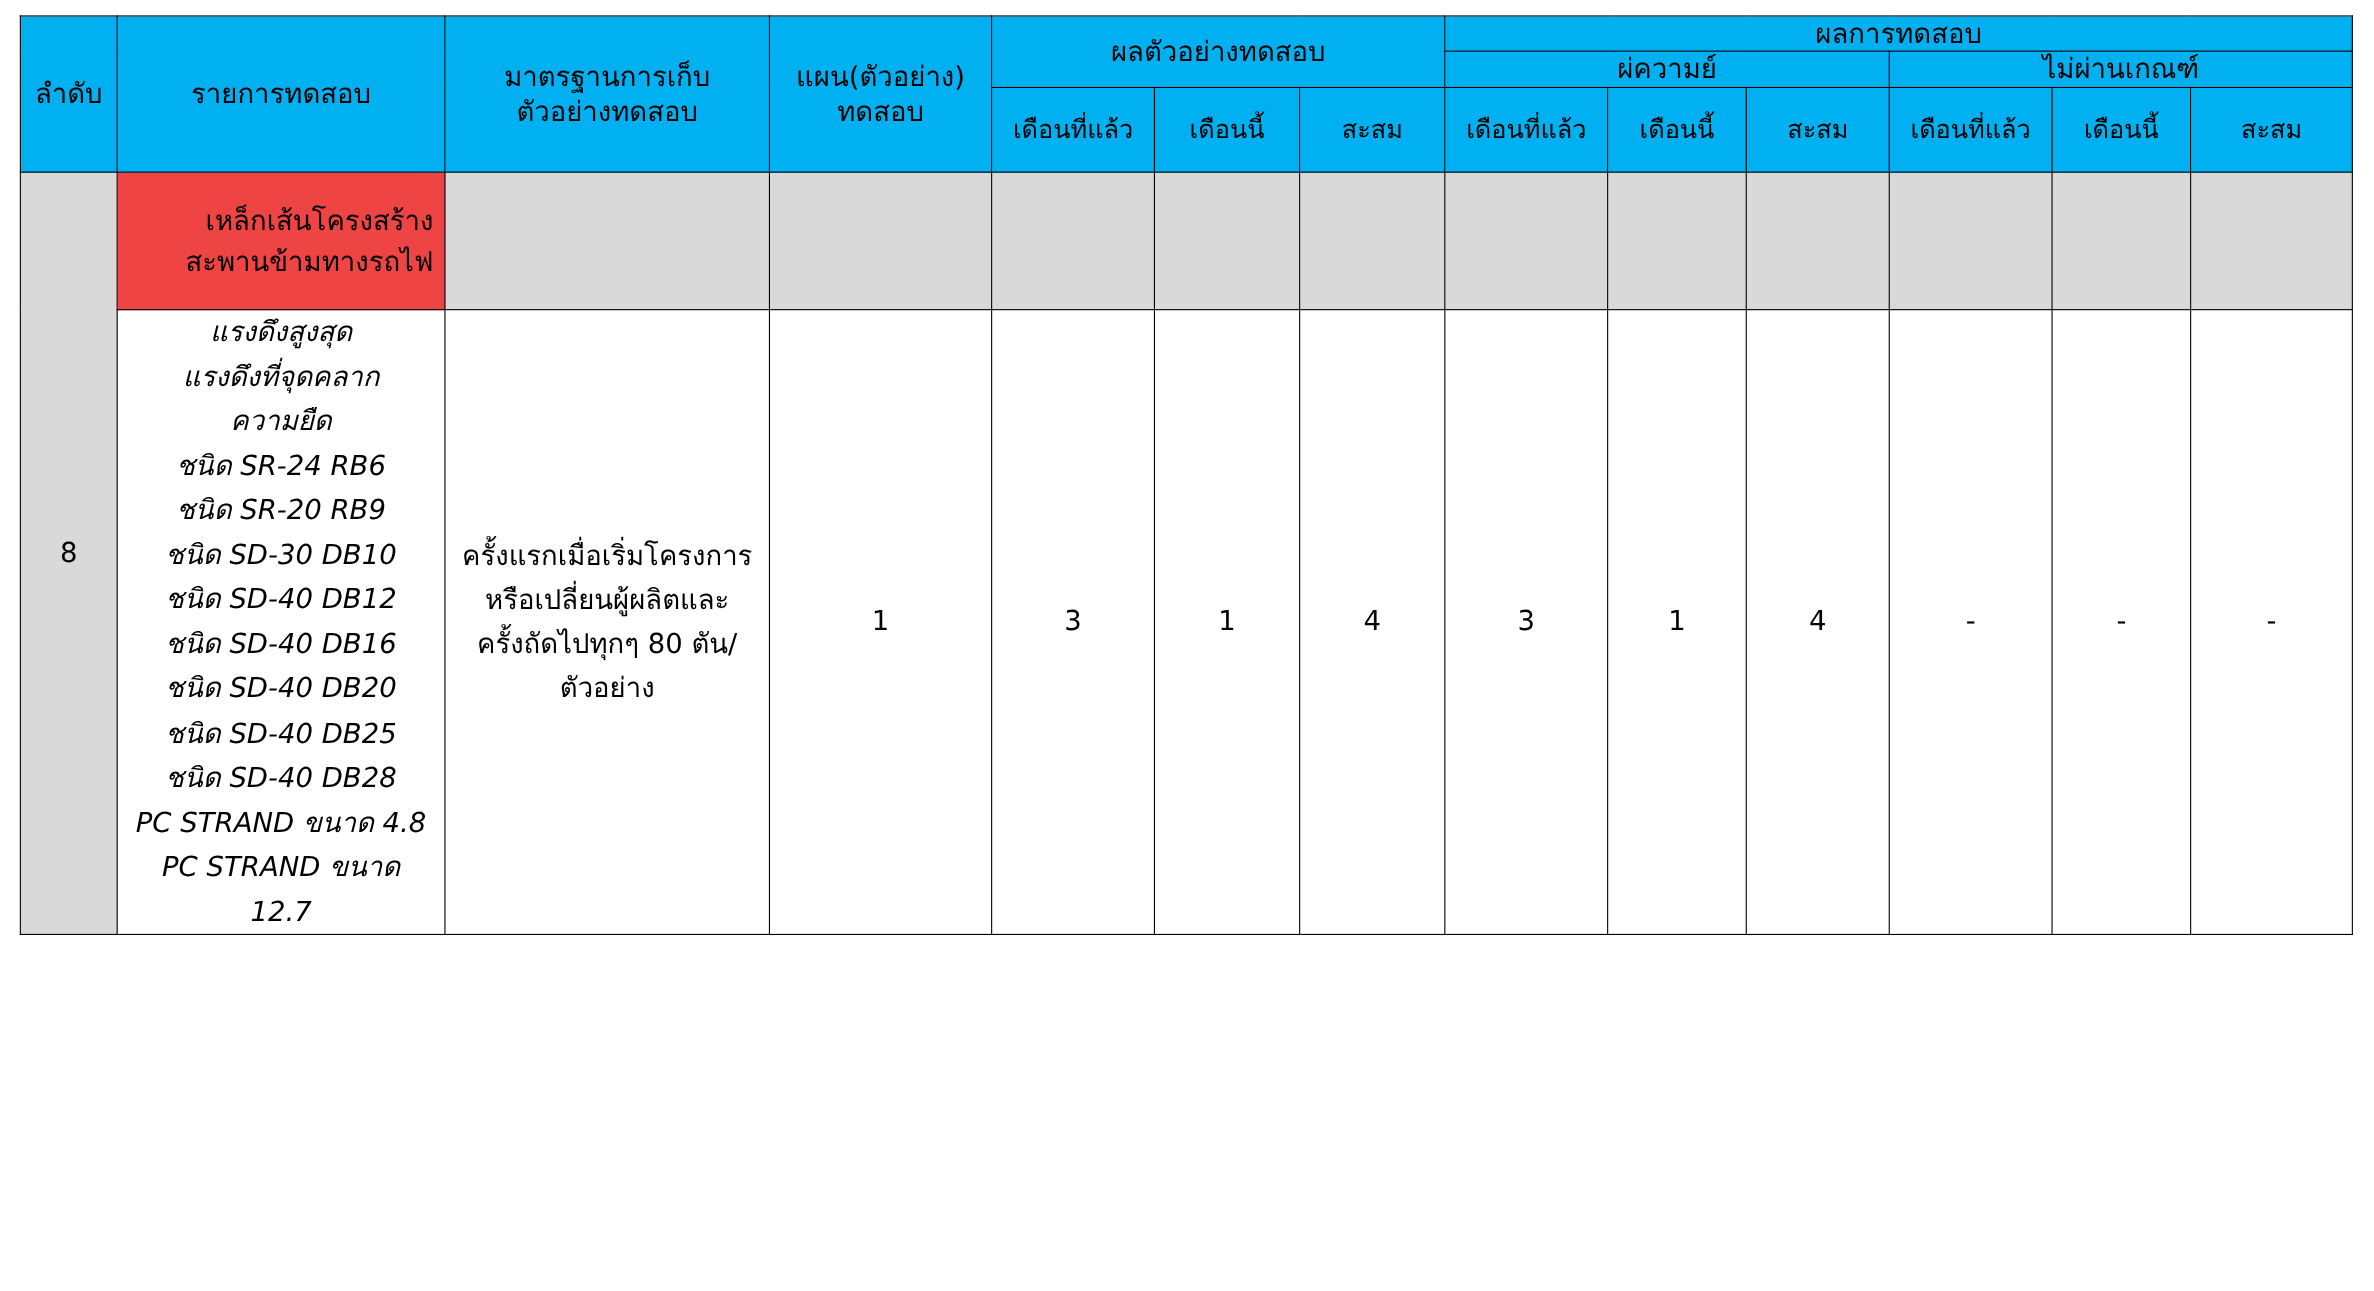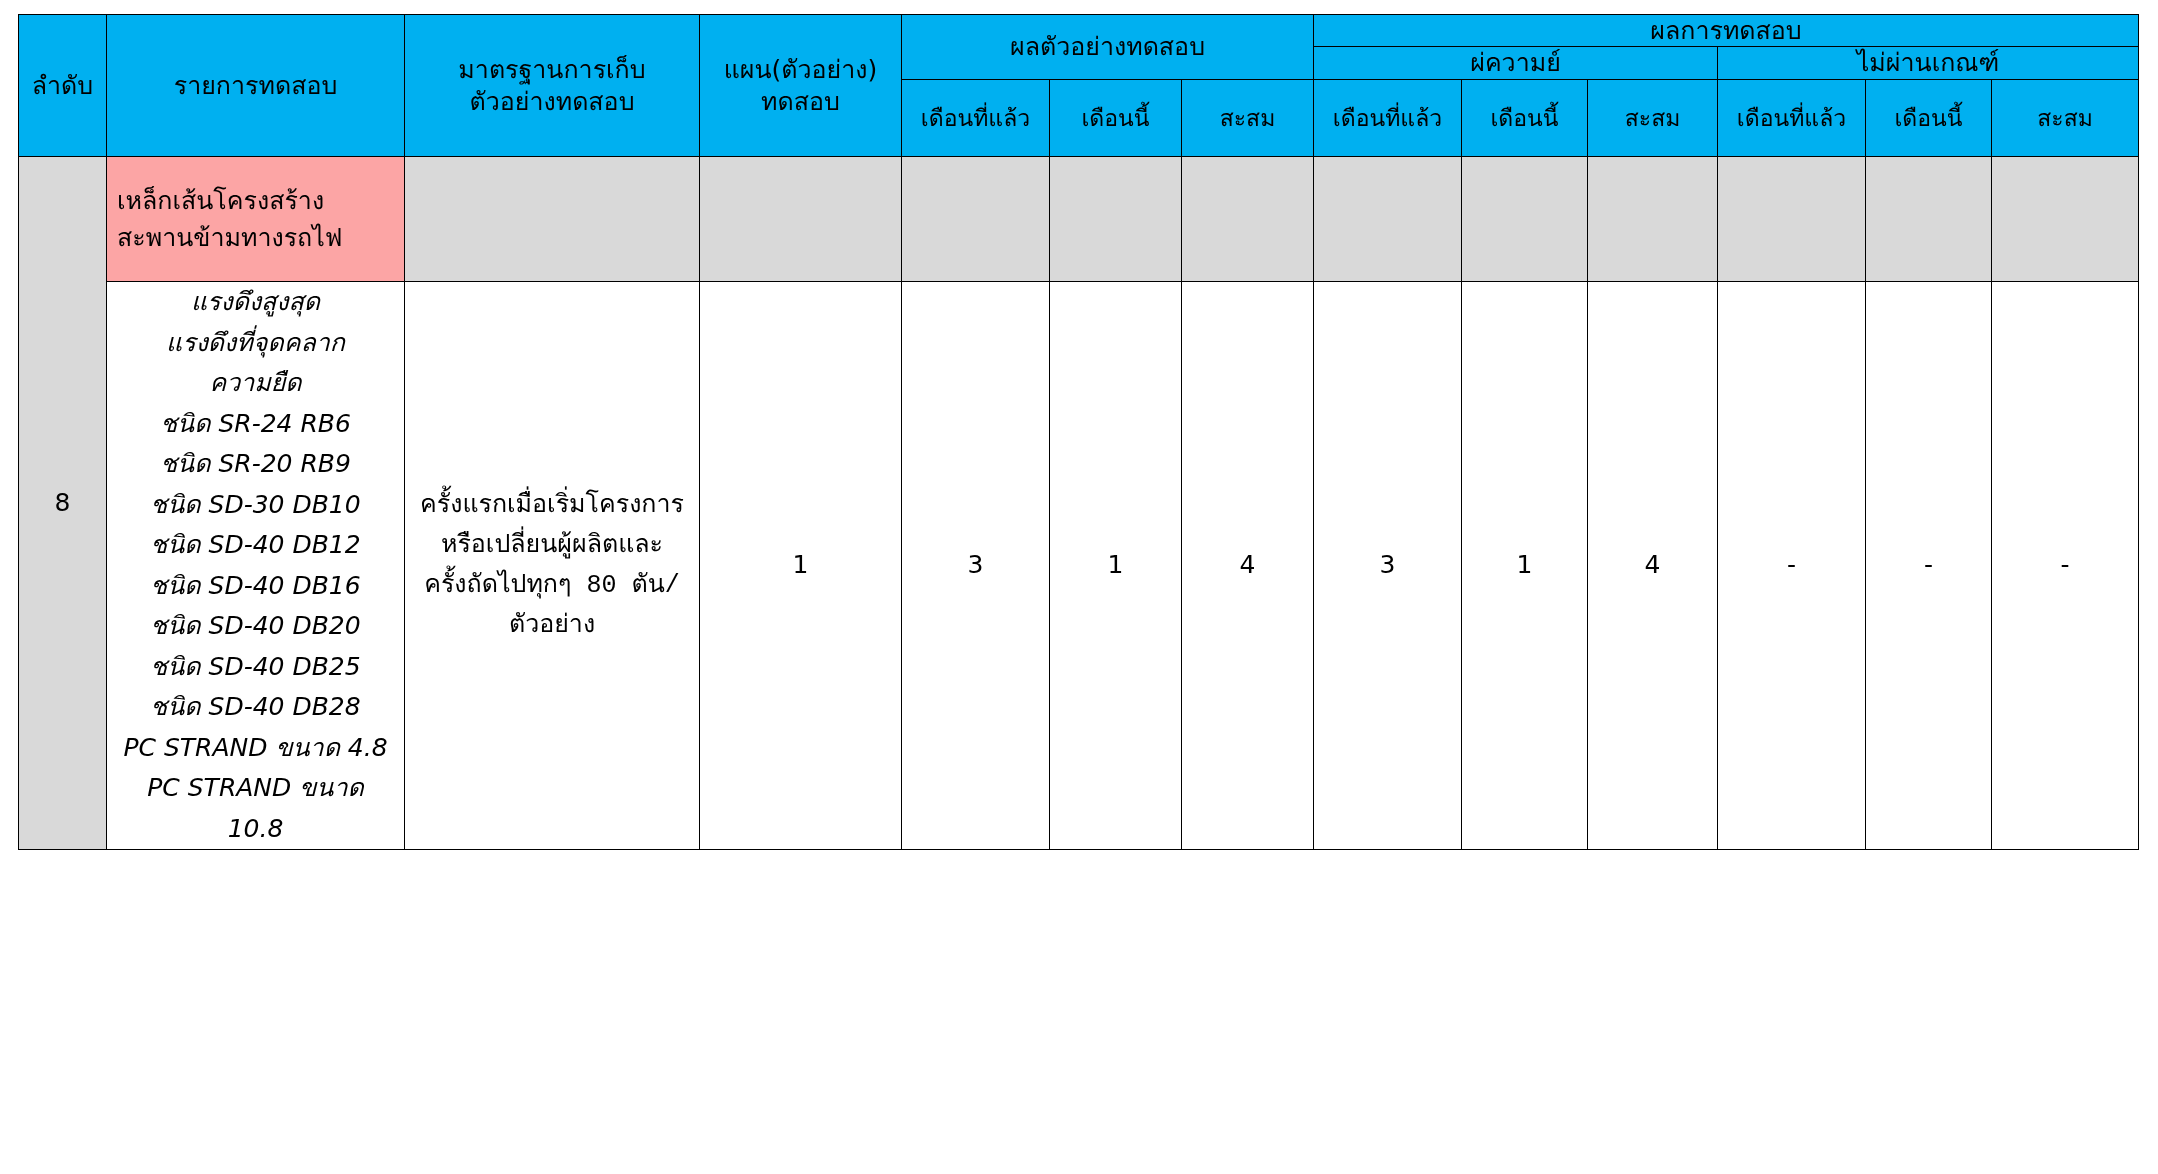--- a/index.html
+++ b/index.html
@@ -60,43 +60,42 @@
 
   tbody td {
     font-size: 25px;
     line-height: 1.55;
   }
   tr.group-row td {
     background: #d9d9d9;
     height: 112px;
   }
   tr.group-row td.group-label {
-    background: #fca5a5;
-    text-align: left;
+    background: #ef4444;
+    text-align: right;
     padding: 6px 10px;
     line-height: 1.5;
   }
   td.order-cell {
     font-size: 25px;
     text-align: center;
   }
   td.items-cell {
     text-align: left;
     padding: 8px 10px 12px 14px;
     line-height: 1.62;
     font-style: italic;
   }
   td.items-cell .line {
     white-space: nowrap;
   }
   td.std-cell {
     text-align: center;
     padding: 6px 12px;
     line-height: 1.6;
-    font-family: Liberation Mono, monospace;
   }
   td.num-cell {
     text-align: center;
   }
 </style>
 </head>
 <body>
 
 <div id="sheet">
   <table class="report">
@@ -173,21 +172,21 @@
           <div class="line">ชนิด SR-24 RB6</div>
           <div class="line">ชนิด SR-20 RB9</div>
           <div class="line">ชนิด SD-30 DB10</div>
           <div class="line">ชนิด SD-40 DB12</div>
           <div class="line">ชนิด SD-40 DB16</div>
           <div class="line">ชนิด SD-40 DB20</div>
           <div class="line">ชนิด SD-40 DB25</div>
           <div class="line">ชนิด SD-40 DB28</div>
           <div class="line">PC STRAND ขนาด 4.8</div>
           <div class="line">PC STRAND ขนาด</div>
-          <div class="line">10.8</div>
+          <div class="line">12.7</div>
         </td>
         <td class="std-cell">
           <div>ครั้งแรกเมื่อเริ่มโครงการ</div>
           <div>หรือเปลี่ยนผู้ผลิตและ</div>
           <div>ครั้งถัดไปทุกๆ 80 ตัน/</div>
           <div>ตัวอย่าง</div>
         </td>
         <td class="num-cell">1</td>
         <td class="num-cell">3</td>
         <td class="num-cell">1</td>

